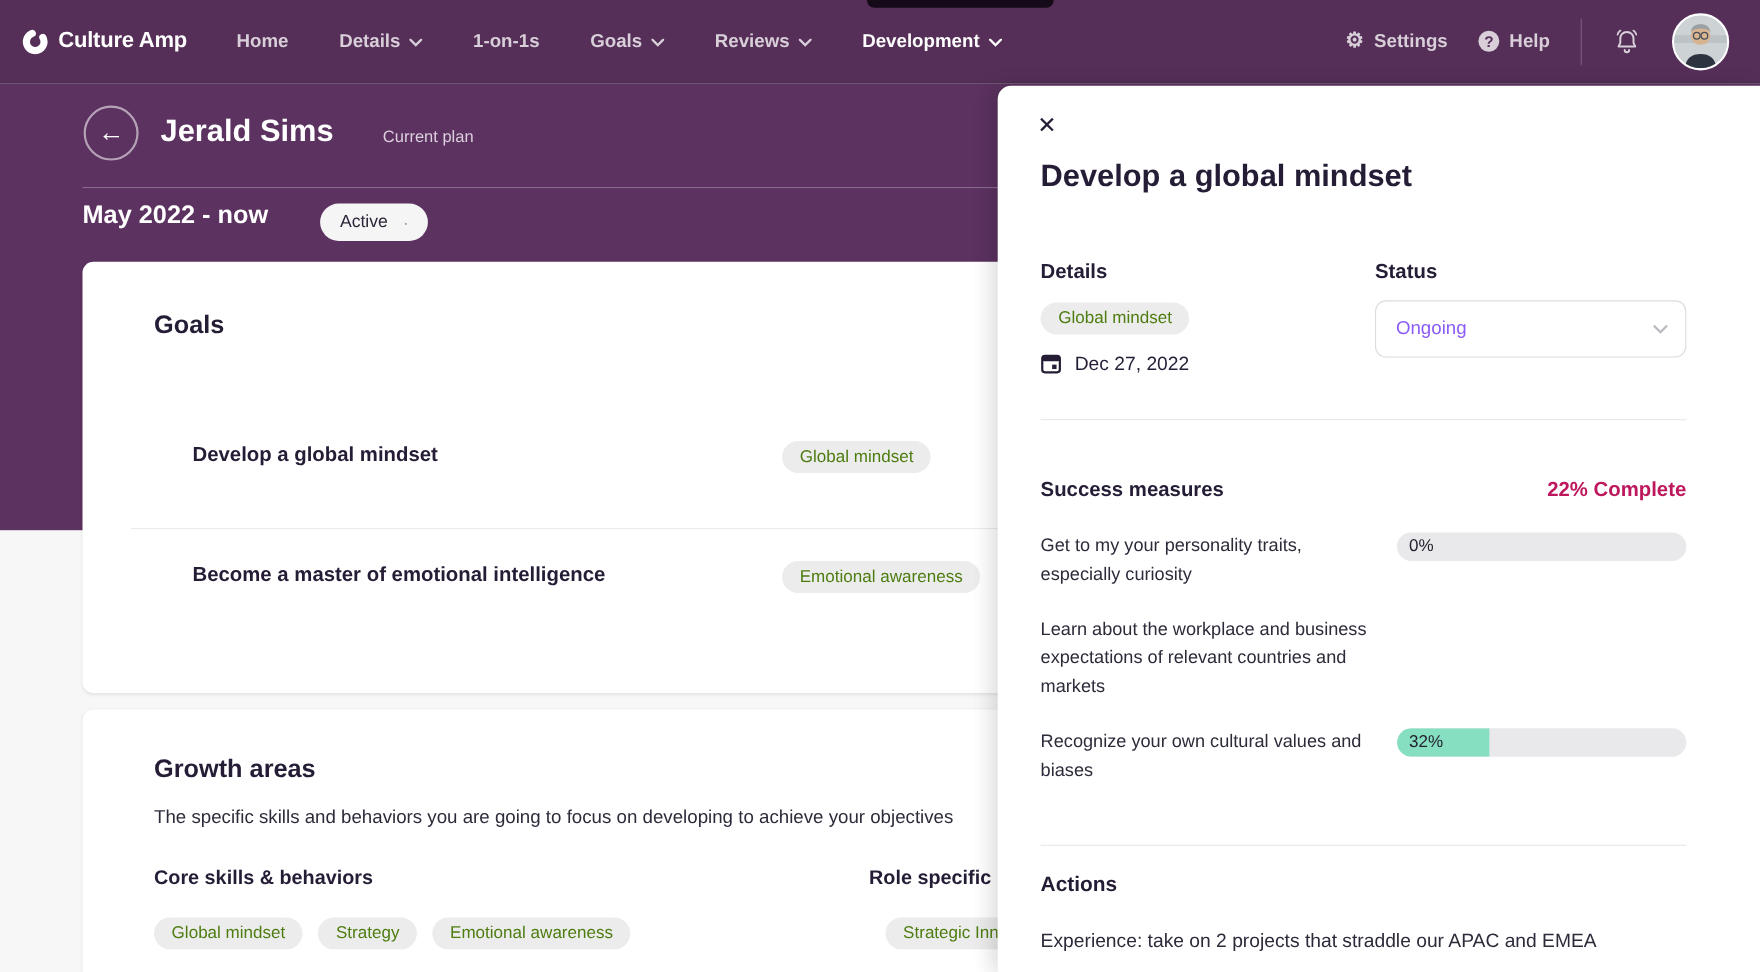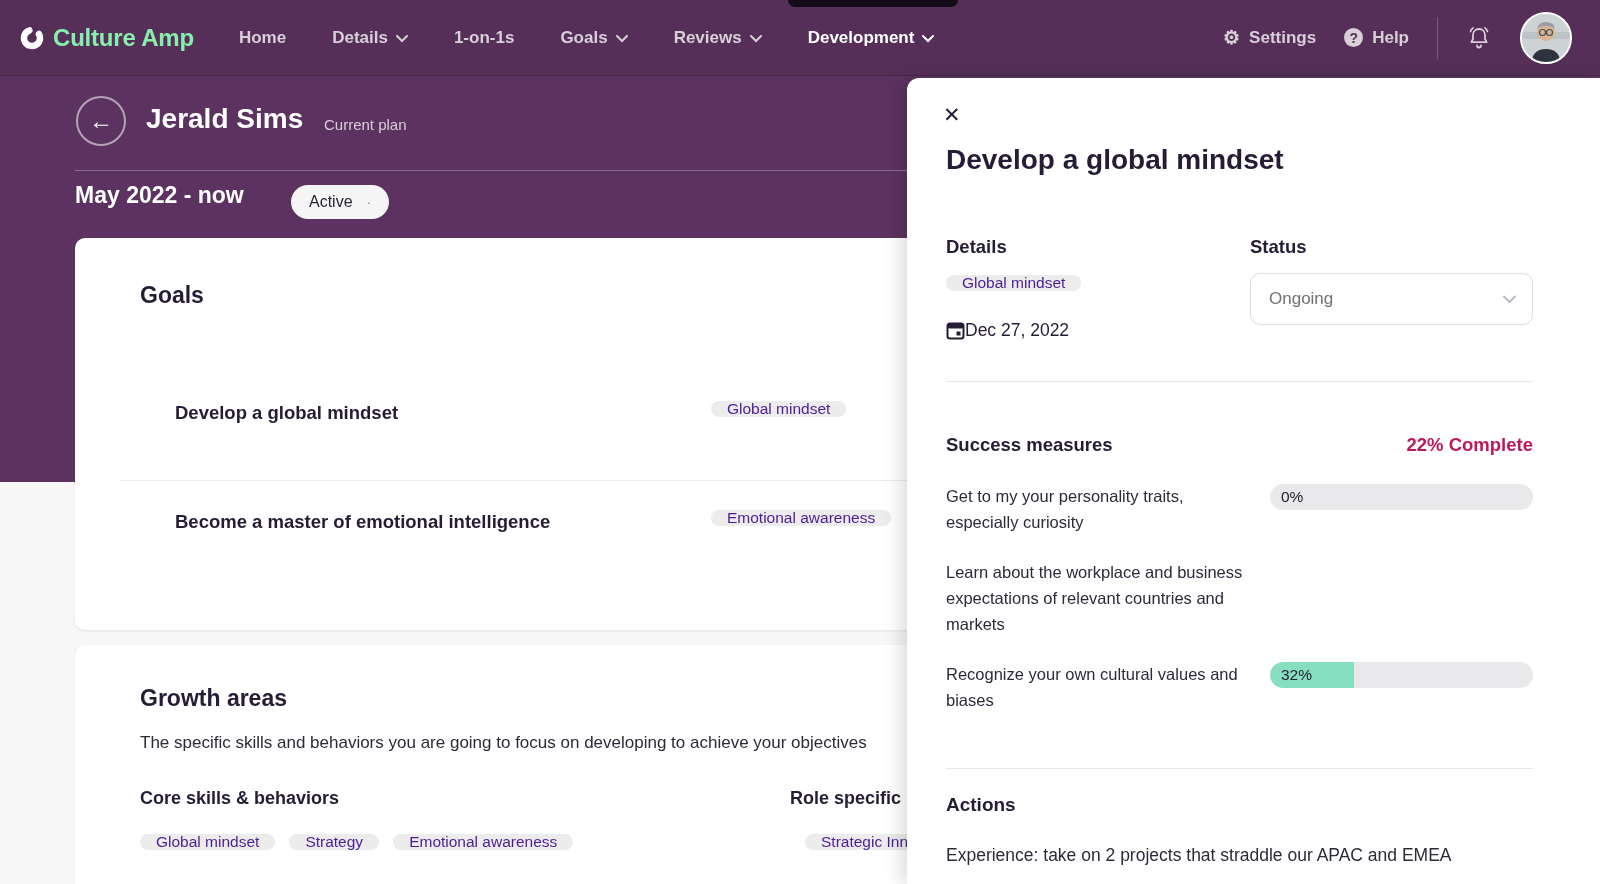--- a/index.html
+++ b/index.html
@@ -4,21 +4,21 @@
 <style>
   * { margin:0; padding:0; box-sizing:border-box; }
   html,body { width:1600px; height:884px; overflow:hidden; }
   body { font-family:"Liberation Sans", sans-serif; background:#f7f7f8; color:#2b2537; }
   .app { position:relative; width:1600px; height:884px; overflow:hidden; }
 
   
   .topnav { position:absolute; top:0; left:0; right:0; height:76px; background:#552f58;
             display:flex; align-items:center; z-index:20; border-bottom:1px solid rgba(0,0,0,.15); }
   .brand { display:flex; align-items:center; gap:9px; margin-left:20px; }
-  .brand-name { color:#86efac; font-size:24px; font-weight:bold; letter-spacing:-.2px; }
+  .brand-name { color:#ffffff; font-size:20px; font-weight:bold; letter-spacing:-.2px; }
   .nav-items { display:flex; align-items:center; gap:46px; margin-left:45px; }
   .nav-item { display:flex; align-items:center; gap:8px; color:#d8cfd9; font-size:17px;
               font-weight:600; cursor:pointer; white-space:nowrap; }
   .nav-item.active { color:#fff; font-weight:bold; }
   .nav-item svg { margin-top:2px; }
   .nav-right { margin-left:auto; display:flex; align-items:center; gap:28px; margin-right:28px; }
   .nav-util { display:flex; align-items:center; gap:9px; color:#d8cfd9; font-size:17px; font-weight:600; cursor:pointer; }
   .gear-glyph { font-size:19px; line-height:1; }
   .help-circle { width:19px; height:19px; border-radius:50%; background:#d8cfd9; color:#552f58;
                  font-size:14px; font-weight:bold; display:flex; align-items:center; justify-content:center; }
@@ -28,58 +28,58 @@
             background:#cdd2d5; cursor:pointer; }
   .notch { position:absolute; top:0; left:788px; width:170px; height:7px; background:#150b18;
            border-radius:0 0 8px 8px; z-index:30; }
 
   
   .band { position:absolute; top:76px; left:0; right:0; height:406px; background:#5c3260; z-index:1; }
   .back-btn { position:absolute; left:76px; top:20px; width:50px; height:50px; border-radius:50%;
               border:2px solid rgba(255,255,255,.55); display:flex; align-items:center; justify-content:center;
               color:#fff; font-size:24px; cursor:pointer; }
   .page-title { position:absolute; left:146px; top:27px; color:#fff; font-size:28px; font-weight:bold; }
-  .page-subtitle { position:absolute; left:324px; top:40px; color:#dccfdd; font-size:15px; }
+  .page-subtitle { position:absolute; left:348px; top:40px; color:#dccfdd; font-size:15px; }
   .band-divider { position:absolute; left:75px; right:0; top:94px; height:1px; background:rgba(255,255,255,.28); }
   .period { position:absolute; left:75px; top:106px; color:#fff; font-size:23px; font-weight:bold; }
   .active-pill { position:absolute; left:291px; top:109px; height:34px; padding:0 18px; border-radius:17px;
                  background:#f6f5f6; color:#2b2537; font-size:16px; display:flex; align-items:center; gap:14px; cursor:pointer; }
   .active-pill .dot { color:#8f8a94; font-size:14px; }
 
   
   .card { position:absolute; left:75px; width:1395px; background:#fff; border-radius:10px;
           box-shadow:0 1px 3px rgba(0,0,0,.08); z-index:5; }
   .goals-card { top:238px; height:392px; }
   .growth-card { top:645px; height:420px; }
   .card-h { font-size:23px; font-weight:bold; color:#251c35; }
   .card-desc { font-size:17px; color:#2e2a3a; }
   .goals-card .card-h { position:absolute; left:65px; top:44px; }
   .goals-card .card-desc { position:absolute; left:65px; top:90px; }
   .goal-row-title { position:absolute; left:100px; font-size:18.5px; font-weight:bold; color:#251c35; cursor:pointer; }
-  .tag { display:inline-flex; align-items:center; height:16px; padding:0 16px; border-radius:17px;
-         background:#ececed; color:#4c1d95; font-size:15.5px; white-space:nowrap; }
+  .tag { display:inline-flex; align-items:center; height:29px; padding:0 16px; border-radius:17px;
+         background:#ececed; color:#4d7c0f; font-size:15.5px; white-space:nowrap; }
   .goal-tag { position:absolute; left:636px; }
   .goal-divider { position:absolute; left:44px; right:44px; top:242px; height:1px; background:#eceaec; }
   .growth-card .card-h { position:absolute; left:65px; top:40px; }
   .growth-card .card-desc { position:absolute; left:65px; top:88px; white-space:nowrap; }
   .col-h { position:absolute; font-size:18px; font-weight:bold; color:#251c35; top:143px; }
   .tag-row { position:absolute; top:189px; display:flex; gap:14px; }
 
   
   .drawer { position:absolute; left:907px; top:78px; width:693px; height:806px; background:#fff;
             border-radius:12px 0 0 0; box-shadow:-6px 0 18px rgba(0,0,0,.14); z-index:30; overflow:hidden; }
   .close-btn { position:absolute; left:36px; top:26px; font-size:21px; color:#251c35; cursor:pointer; line-height:1; }
   .drawer-title { position:absolute; left:39px; top:66px; font-size:28px; font-weight:bold; color:#251c35; }
   .d-label { position:absolute; top:158px; font-size:18.5px; font-weight:bold; color:#251c35; }
   .details-tag { position:absolute; left:39px; top:197px; }
-  .date-row { position:absolute; left:39px; top:242px; display:flex; align-items:center; 
+  .date-row { position:absolute; left:39px; top:242px; display:flex; align-items:center; gap:12px;
               font-size:17.5px; color:#251c35; }
   .status-select { position:absolute; left:343px; top:195px; width:283px; height:52px; border:1px solid #dcdce2;
                    border-radius:10px; background:#fff; display:flex; align-items:center; justify-content:space-between;
-                   padding:0 16px 0 18px; color:#737373; font-size:17px; cursor:pointer; }
+                   padding:0 16px 0 18px; color:#8b5cf6; font-size:17px; cursor:pointer; }
   .d-divider { position:absolute; left:39px; right:67px; height:1px; background:#e8e7ea; }
   .sm-head { position:absolute; left:39px; top:356px; font-size:18.5px; font-weight:bold; color:#251c35;text-align:right; }
   .sm-complete { position:absolute; right:67px; top:356px; font-size:18.5px; font-weight:bold; color:#be185d; }
   .measure-text { position:absolute; left:39px; width:300px; font-size:16.5px; line-height:26px; color:#2e2a3a; }
   .pbar { position:absolute; left:363px; width:263px; height:26px; border-radius:13px; background:#e9e9eb; overflow:hidden; }
   .pbar-fill { position:absolute; left:0; top:0; bottom:0; background:#87dfc2; border-radius:13px 0 0 13px; }
   .pbar-label { position:absolute; left:11px; top:50%; transform:translateY(-50%); font-size:15.5px; color:#23202e; }
   .actions-head { position:absolute; left:39px; top:716px; font-size:19px; font-weight:bold; color:#251c35; }
   .actions-text { position:absolute; left:39px; top:764px; right:40px; font-size:17.5px; line-height:27px; color:#2e2a3a; }
 </style>

